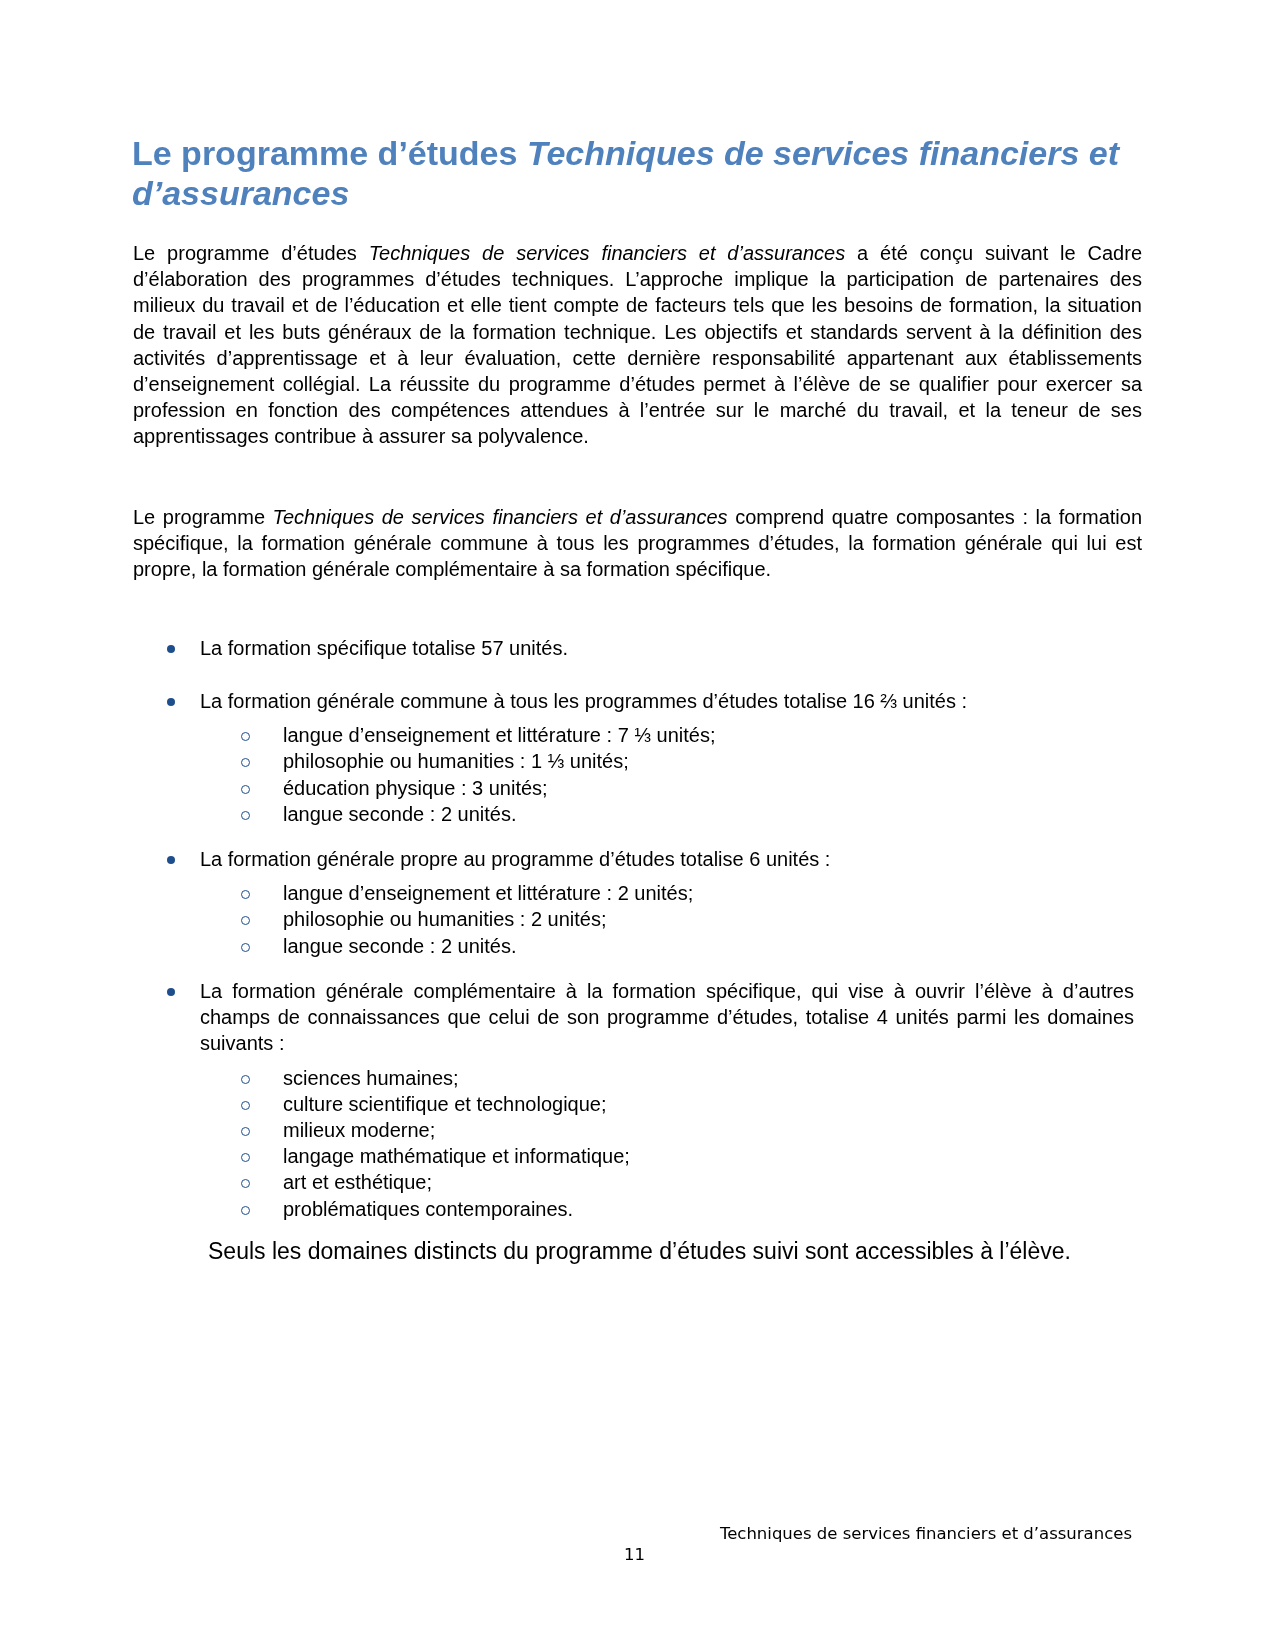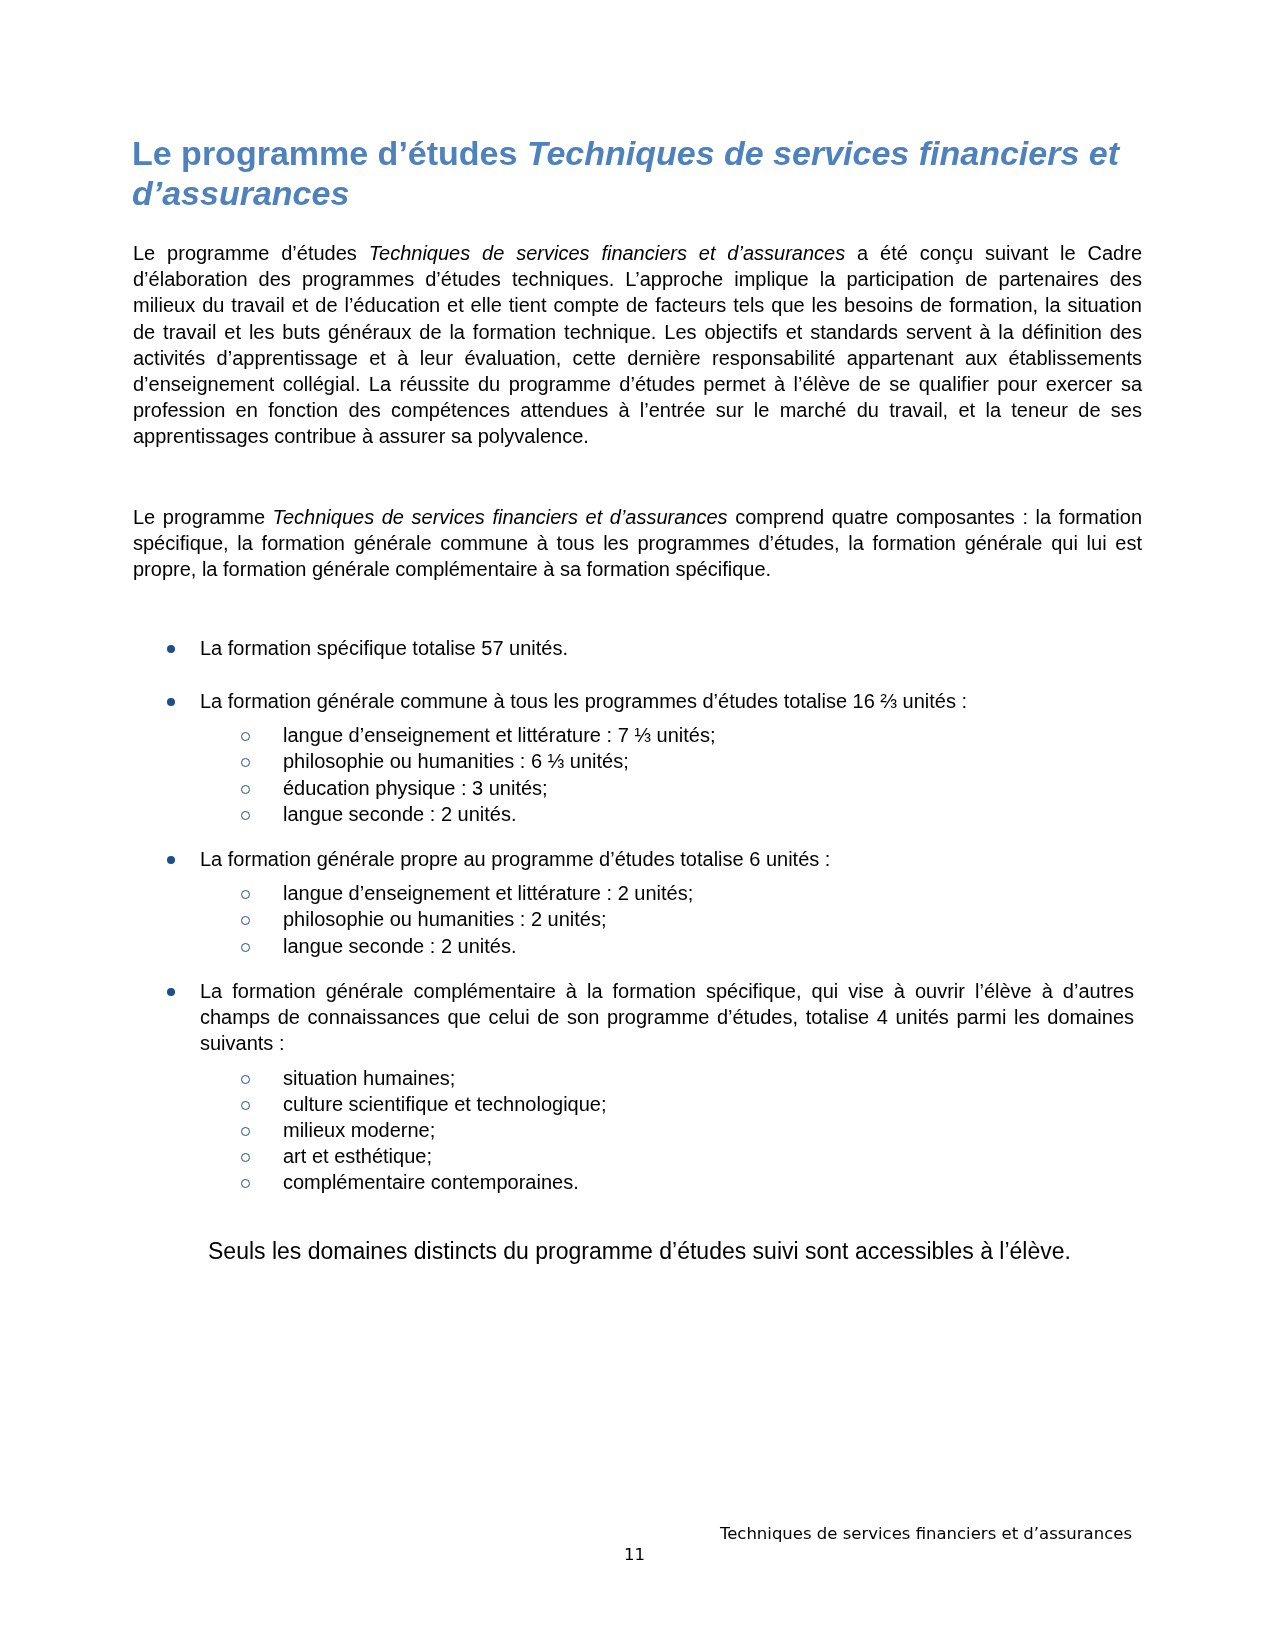--- a/index.html
+++ b/index.html
@@ -51,21 +51,21 @@
       <div class="b-text">La formation spécifique totalise 57 unités.</div>
     </li>
   </ul>
 
   <ul class="bullets" id="b2">
     <li class="b-item">
       <span class="dot"></span>
       <div class="b-text">La formation générale commune à tous les programmes d’études totalise 16 ⅔ unités :</div>
       <ul class="sub">
         <li class="s-item"><span class="circ"></span><span>langue d’enseignement et littérature : 7 ⅓ unités;</span></li>
-        <li class="s-item"><span class="circ"></span><span>philosophie ou humanities : 6 ⅓ unités;</span></li>
+        <li class="s-item"><span class="circ"></span><span>philosophie ou humanities : 1 ⅓ unités;</span></li>
         <li class="s-item"><span class="circ"></span><span>éducation physique : 3 unités;</span></li>
         <li class="s-item"><span class="circ"></span><span>langue seconde : 2 unités.</span></li>
       </ul>
     </li>
   </ul>
 
   <ul class="bullets" id="b3">
     <li class="b-item">
       <span class="dot"></span>
       <div class="b-text">La formation générale propre au programme d’études totalise 6 unités :</div>
@@ -75,25 +75,26 @@
         <li class="s-item"><span class="circ"></span><span>langue seconde : 2 unités.</span></li>
       </ul>
     </li>
   </ul>
 
   <ul class="bullets" id="b4">
     <li class="b-item">
       <span class="dot"></span>
       <div class="b-text">La formation générale complémentaire à la formation spécifique, qui vise à ouvrir l’élève à d’autres champs de connaissances que celui de son programme d’études, totalise 4 unités parmi les domaines  suivants :</div>
       <ul class="sub">
-        <li class="s-item"><span class="circ"></span><span>situation humaines;</span></li>
+        <li class="s-item"><span class="circ"></span><span>sciences humaines;</span></li>
         <li class="s-item"><span class="circ"></span><span>culture scientifique et technologique;</span></li>
         <li class="s-item"><span class="circ"></span><span>milieux moderne;</span></li>
+        <li class="s-item"><span class="circ"></span><span>langage mathématique et informatique;</span></li>
         <li class="s-item"><span class="circ"></span><span>art et esthétique;</span></li>
-        <li class="s-item"><span class="circ"></span><span>complémentaire contemporaines.</span></li>
+        <li class="s-item"><span class="circ"></span><span>problématiques contemporaines.</span></li>
       </ul>
     </li>
   </ul>
 
   <div class="note">Seuls les domaines distincts du programme d’études suivi sont accessibles à l’élève.</div>
 
   <div class="footer-title">Techniques de services financiers et d’assurances</div>
   <div class="page-num">11</div>
 </div>
 

